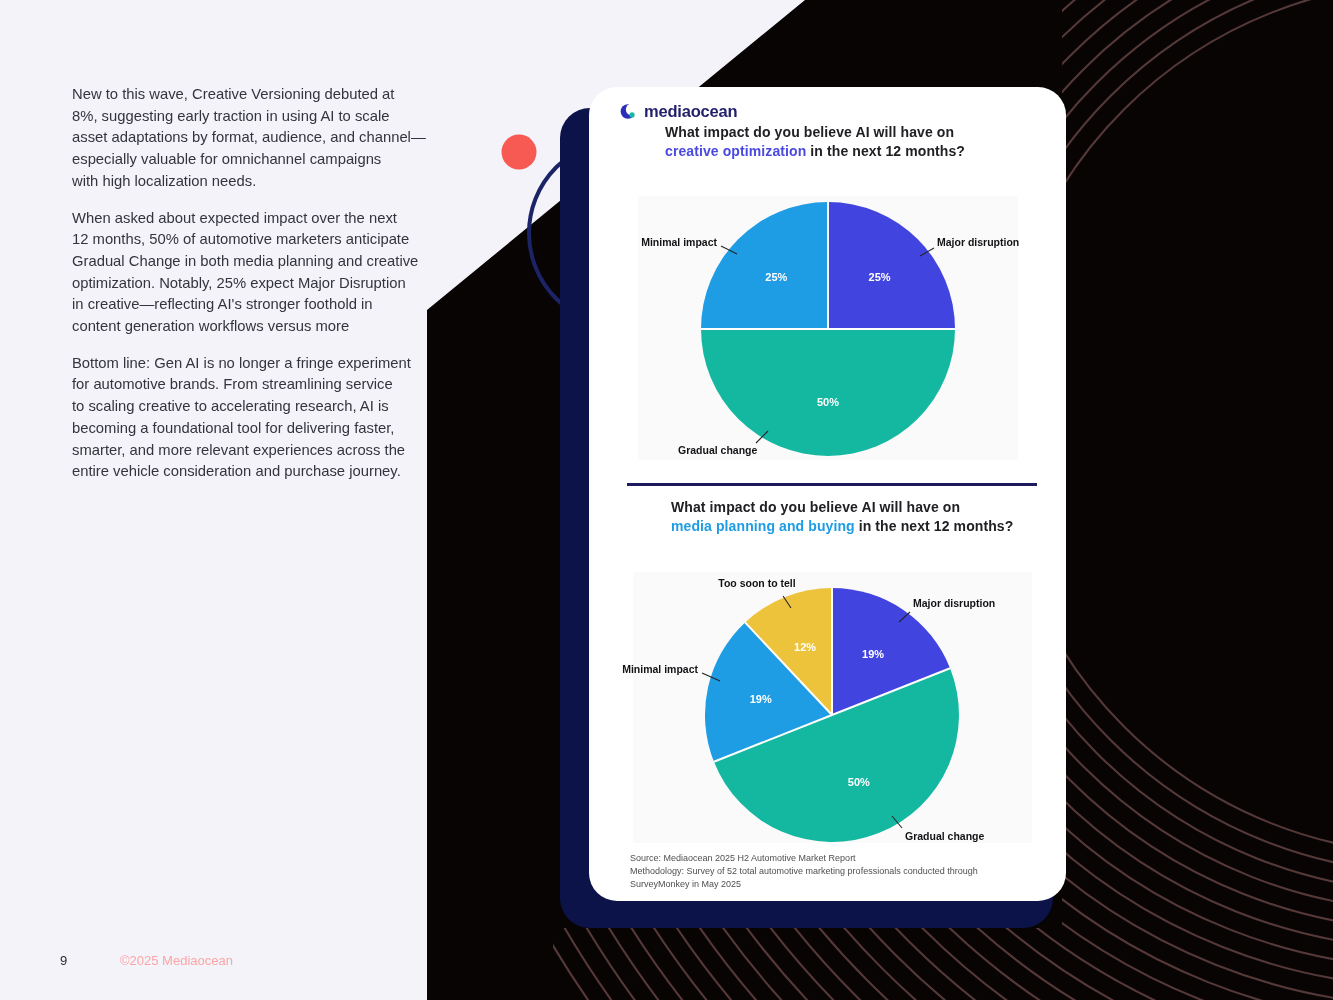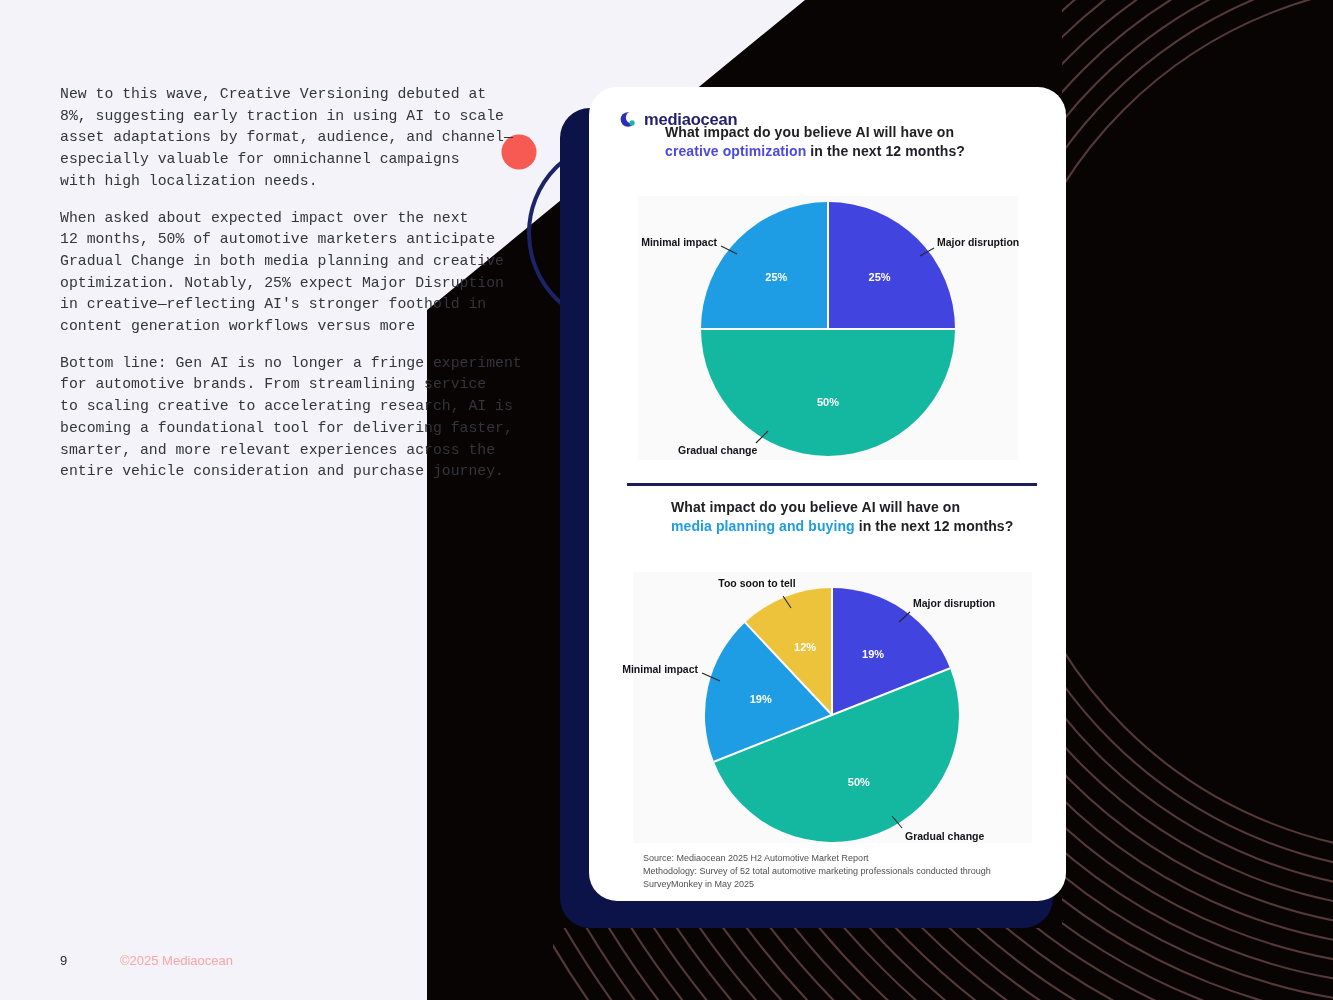--- a/index.html
+++ b/index.html
@@ -4,40 +4,40 @@
 <style>
   html,body{margin:0;padding:0;background:#080404;}
   .page{position:relative;width:1333px;height:1000px;overflow:hidden;
         font-family:"Liberation Sans",sans-serif;}
   svg{display:block;}
   .bg{position:absolute;left:0;top:0;z-index:0;}
 
   
   .body-copy{position:absolute;left:60px;top:84px;width:372px;z-index:2;
              color:#34343c;font-size:14.8px;line-height:21.7px;}
-  .para{margin:0 0 15px 0;font-family:Liberation Mono, monospace;}
+  .para{margin:0 0 15px 12px;}
   .para div{white-space:nowrap;}
 
   .footer-page{position:absolute;left:60px;top:953px;z-index:2;color:#2a2a30;font-size:13px;}
   .footer-copy{position:absolute;left:120px;top:953px;z-index:2;color:#fca5a5;font-size:13px;}
 
   
   .card{position:absolute;left:589px;top:87px;width:477px;height:814px;z-index:3;
         background:#ffffff;border-radius:28px;}
-  .logo-row{position:absolute;left:31px;top:23px;display:flex;align-items:center;gap:5px;}
+  .logo-row{position:absolute;left:31px;top:15px;display:flex;align-items:center;gap:5px;}
   .logo-text{font-size:16.5px;font-weight:800;color:#221f6b;letter-spacing:-0.2px;}
   .q{position:absolute;font-size:14px;font-weight:700;color:#202025;
      line-height:19px;letter-spacing:0.1px;margin-left:44px;}
   .q1{left:32px;top:36px;}
   .q2{left:38px;top:411px;}
   .divider{position:absolute;left:38px;top:396px;width:410px;height:2.5px;background:#1b1b5e;}
   .chart{position:absolute;left:0;}
   .chart1{top:100px;width:477px;height:278px;}
   .chart2{top:478px;width:477px;height:290px;}
-  .source{position:absolute;left:41px;top:765px;color:#4f4f52;font-size:9px;line-height:13px;margin-left:13px;}
+  .source{position:absolute;left:41px;top:765px;color:#4f4f52;font-size:9px;line-height:13px;}
   .source div{white-space:nowrap;}
 
   
   .pct{font-family:"Liberation Sans",sans-serif;font-size:11px;font-weight:700;fill:#ffffff;}
   .cat{font-family:"Liberation Sans",sans-serif;font-size:10.5px;font-weight:700;fill:#131316;}
 </style>
 </head>
 <body>
 
 <div class="page">

